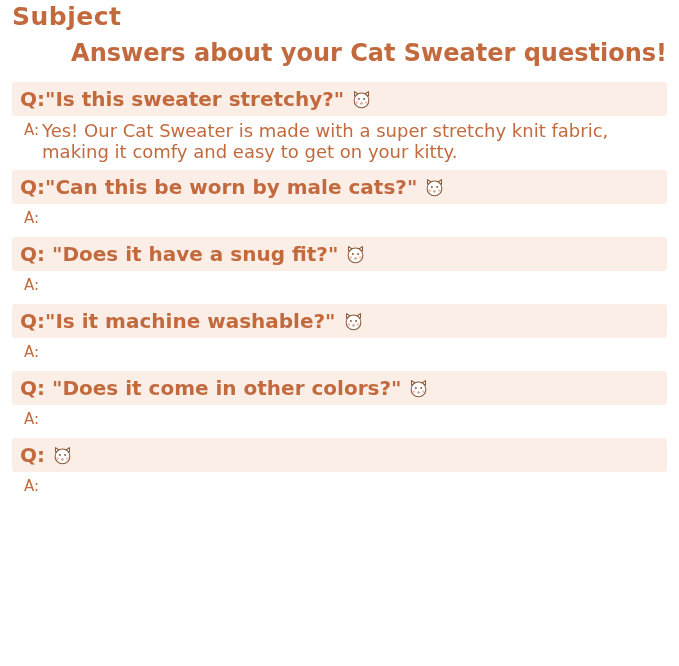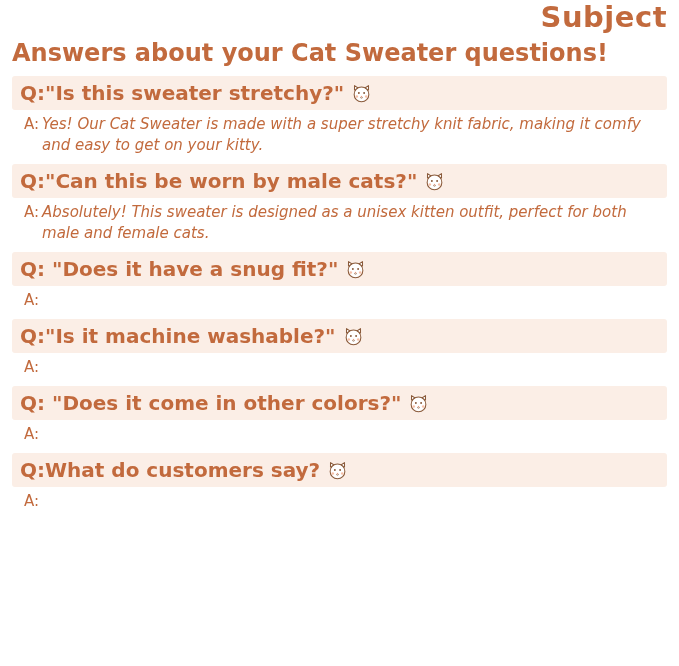--- a/index.html
+++ b/index.html
@@ -15,36 +15,36 @@
     overflow: hidden;
   }
   .page {
     width: 679px;
     height: 666px;
     box-sizing: border-box;
     padding: 0 12px;
     position: relative;
   }
   .subject {
-    text-align: right;
-    font-size: 29px;
+    text-align: left;
+    font-size: 25px;
     font-weight: bold;
     color: #c26a3d;
     letter-spacing: 0.5px;
     margin-top: 2px;
     line-height: 30px;
   }
   .headline {
-    text-align: left;
+    text-align: right;
     font-size: 24px;
     font-weight: bold;
     color: #c26a3d;
     line-height: 34px;
     margin-top: 4px;
-    margin-bottom: 6px;
+    margin-bottom: 12px;
   }
   .faq-list {
     display: block;
   }
   .faq-item {
     margin-bottom: 2px;
   }
   .q-row {
     background: #fbeee6;
     border-radius: 3px;
@@ -83,25 +83,24 @@
   }
   .a-label {
     font-size: 15px;
     color: #c26a3d;
     font-weight: normal;
     line-height: 21px;
     white-space: pre;
     flex: 0 0 auto;
   }
   .a-text {
-    font-size: 15px;
+    font-size: 18px;
     color: #c26a3d;
     line-height: 21px;
     padding-left: 3px;
-    font-style: italic;
   }
 </style>
 </head>
 <body>
 
 <div class="page">
 
   <div class="subject">Subject</div>
   <div class="headline">Answers about your Cat Sweater questions!</div>
 
@@ -144,21 +143,20 @@
             <circle cx="15" cy="11.5" r="1.1" fill="#8a5a3a"></circle>
             <path d="M12 14.6 l-1.1 1 h2.2 z" fill="#e0714a"></path>
             <path d="M10.6 16.6 q1.4 1.2 2.8 0" fill="none" stroke="#8a5a3a" stroke-width="1"></path>
             <circle cx="6.6" cy="15.4" r="1.5" fill="#f6c0a8"></circle>
             <circle cx="17.4" cy="15.4" r="1.5" fill="#f6c0a8"></circle>
           </svg>
         </span>
       </div>
       <div class="a-row">
         <span class="a-label">A:</span>
-        <span class="a-text">Absolutely! This sweater is designed as a unisex kitten outfit, perfect for both male and female cats.</span>
       </div>
     </div>
 
     <div class="faq-item">
       <div class="q-row">
         <span class="q-label">Q:</span>
         <span class="q-text"> "Does it have a snug fit?"</span>
         <span class="cat-icon">
           <svg viewBox="0 0 24 24" width="21" height="21">
             <path d="M4 8 L4 3 L8.5 6 Z" fill="#ffffff" stroke="#8a5a3a" stroke-width="1.2" stroke-linejoin="round"></path>
@@ -220,21 +218,20 @@
         </span>
       </div>
       <div class="a-row">
         <span class="a-label">A:</span>
       </div>
     </div>
 
     <div class="faq-item">
       <div class="q-row">
         <span class="q-label">Q:</span>
-        <span class="q-text">What do customers say?</span>
         <span class="cat-icon">
           <svg viewBox="0 0 24 24" width="21" height="21">
             <path d="M4 8 L4 3 L8.5 6 Z" fill="#ffffff" stroke="#8a5a3a" stroke-width="1.2" stroke-linejoin="round"></path>
             <path d="M20 8 L20 3 L15.5 6 Z" fill="#ffffff" stroke="#8a5a3a" stroke-width="1.2" stroke-linejoin="round"></path>
             <circle cx="12" cy="13" r="8.4" fill="#ffffff" stroke="#8a5a3a" stroke-width="1.2"></circle>
             <circle cx="9" cy="11.5" r="1.1" fill="#8a5a3a"></circle>
             <circle cx="15" cy="11.5" r="1.1" fill="#8a5a3a"></circle>
             <path d="M12 14.6 l-1.1 1 h2.2 z" fill="#e0714a"></path>
             <path d="M10.6 16.6 q1.4 1.2 2.8 0" fill="none" stroke="#8a5a3a" stroke-width="1"></path>
             <circle cx="6.6" cy="15.4" r="1.5" fill="#f6c0a8"></circle>

